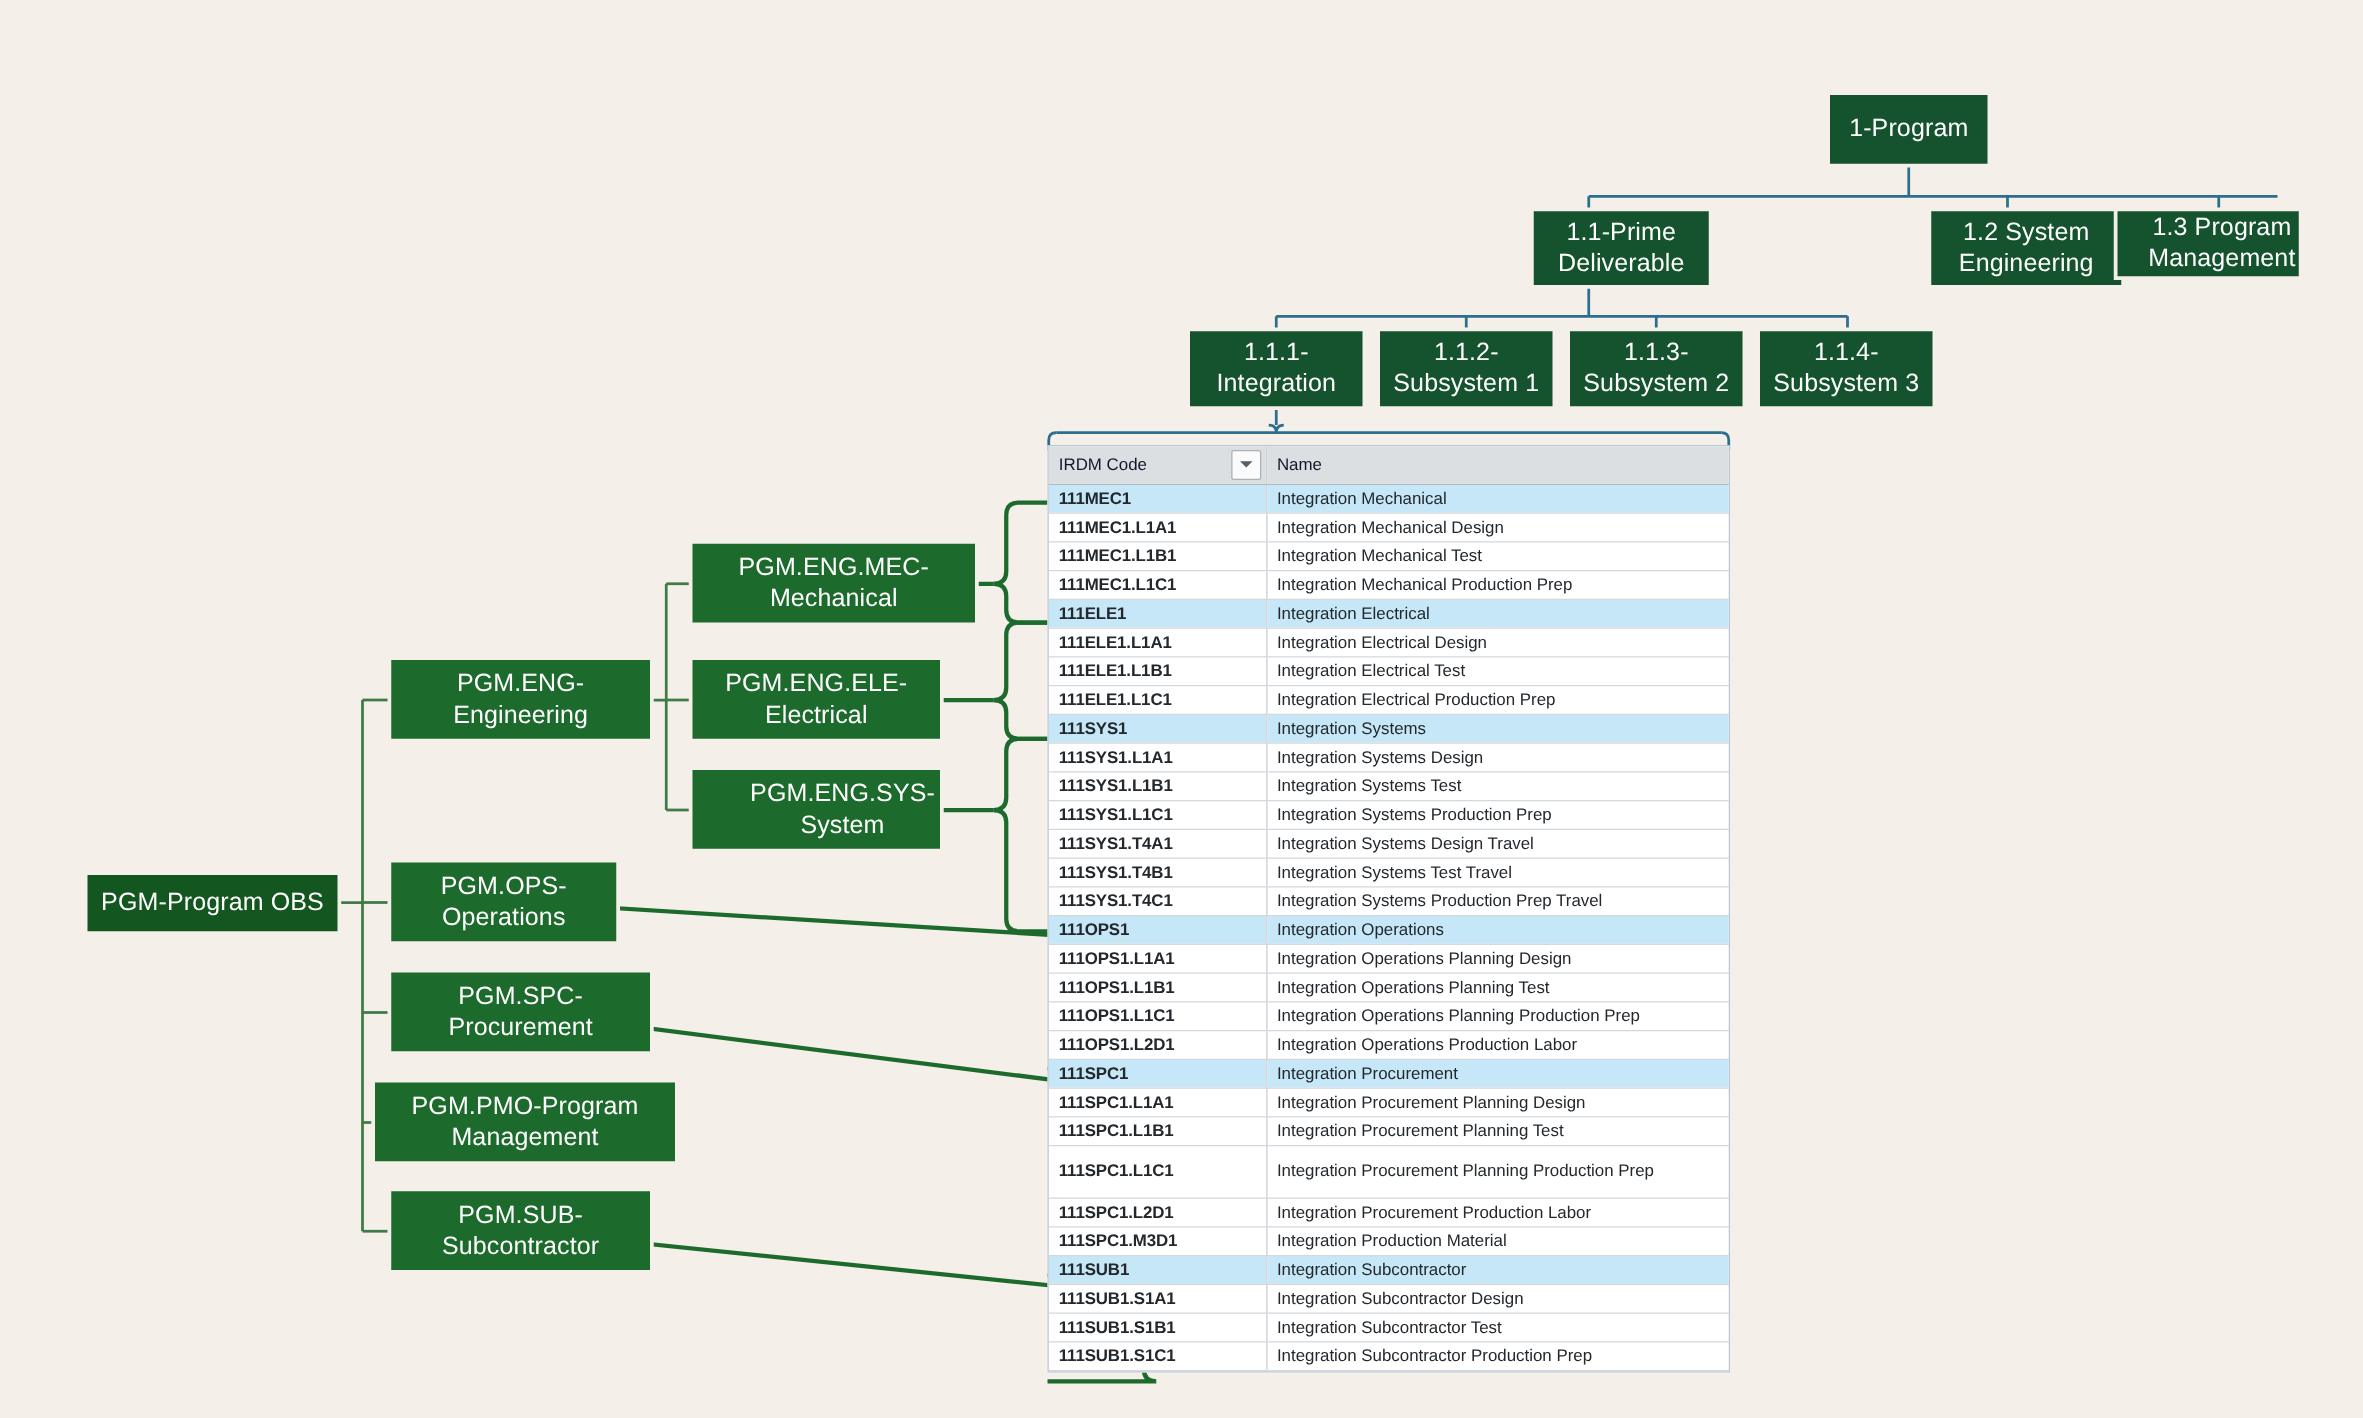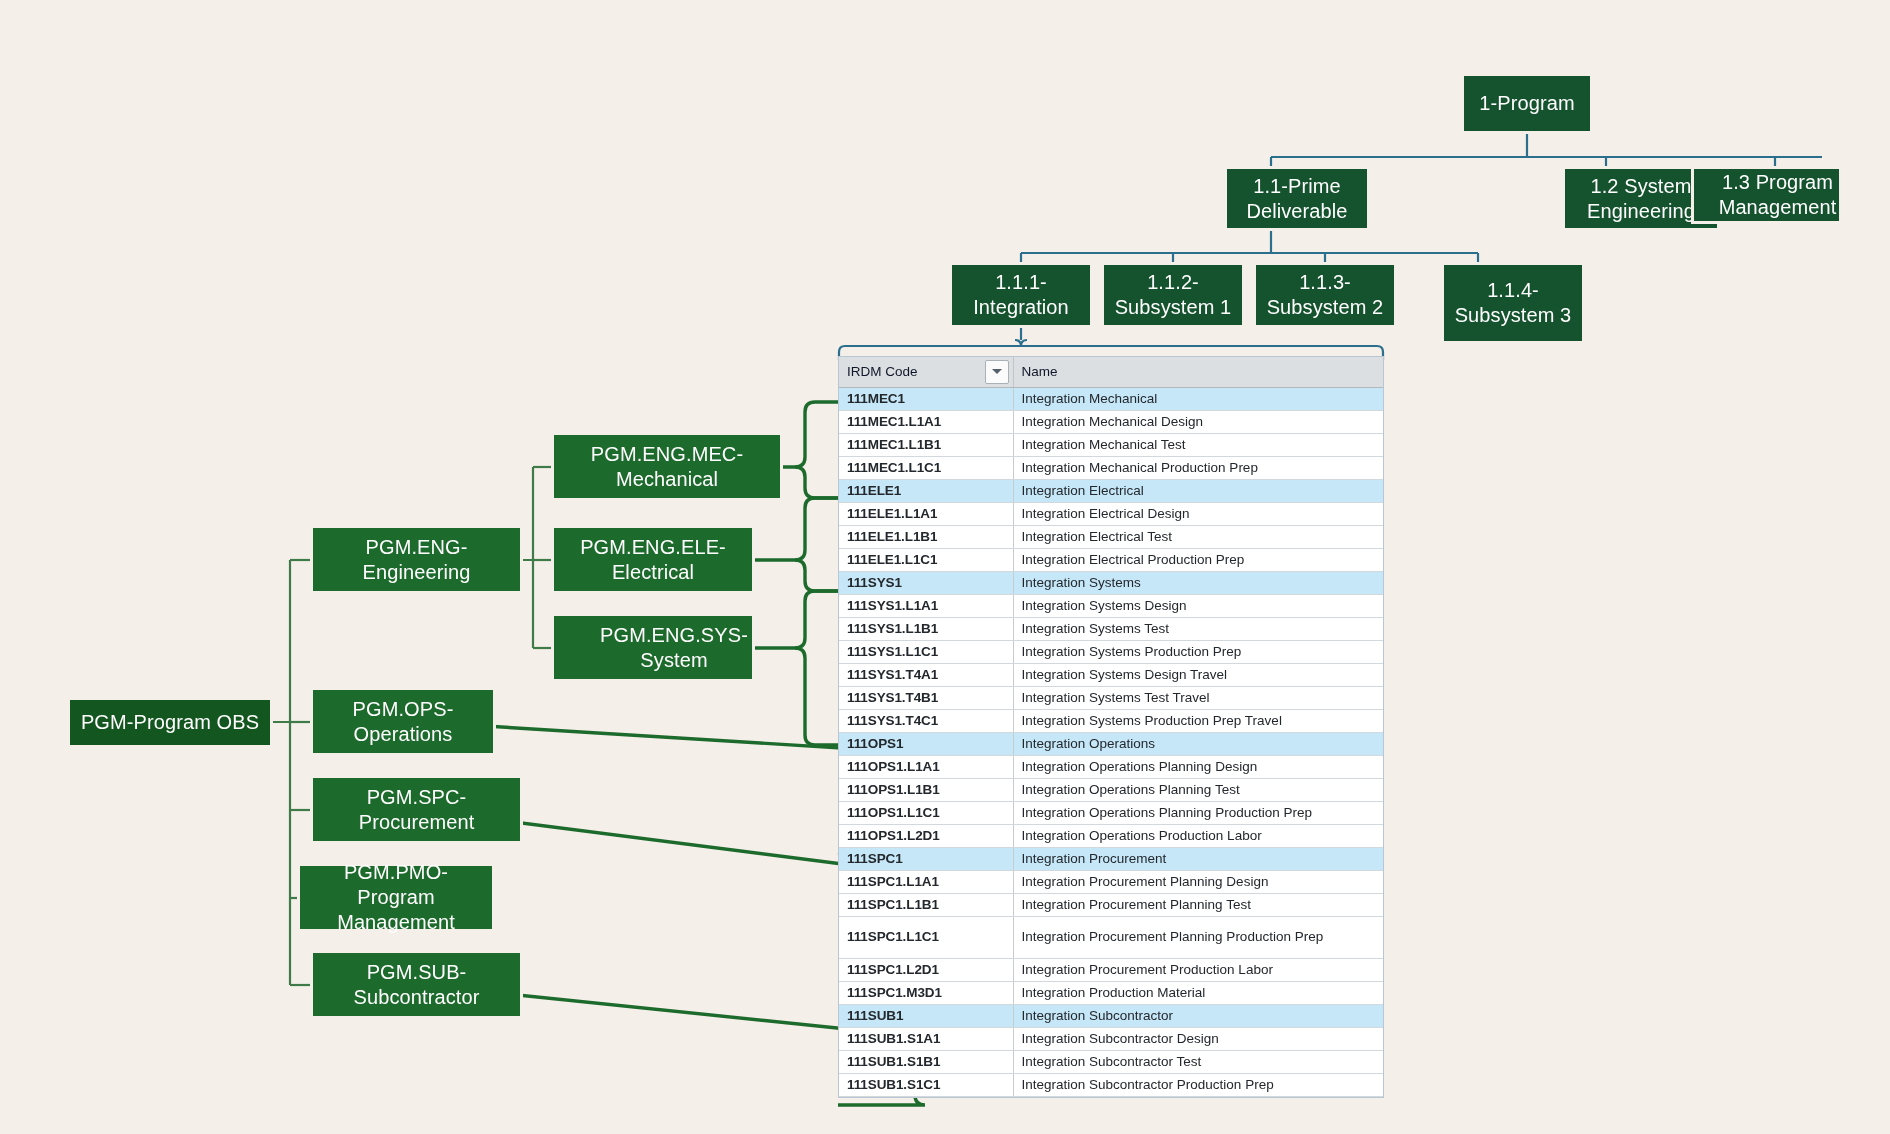--- a/index.html
+++ b/index.html
@@ -185,54 +185,54 @@
     </g>
   </svg>
 
   <div class="wbs" style="left:1464px;top:76px;width:126px;height:55px;">
     <span>1-Program</span>
   </div>
 
   <div class="wbs" style="left:1227px;top:169px;width:140px;height:59px;">
     <span>1.1-Prime<br>Deliverable</span>
   </div>
-  <div class="wbs" style="left:1545px;top:169px;width:152px;height:59px;margin-left:20px;">
+  <div class="wbs" style="left:1545px;top:169px;width:152px;height:59px;">
     <span>1.2 System<br>Engineering</span>
   </div>
   <div class="wbs" style="left:1694px;top:169px;width:145px;height:52px;padding-left:28px;">
     <span>1.3 Program<br>Management</span>
   </div>
 
   <div class="wbs" style="left:952px;top:265px;width:138px;height:60px;">
     <span>1.1.1-<br>Integration</span>
   </div>
   <div class="wbs" style="left:1104px;top:265px;width:138px;height:60px;">
     <span>1.1.2-<br>Subsystem 1</span>
   </div>
   <div class="wbs" style="left:1256px;top:265px;width:138px;height:60px;">
     <span>1.1.3-<br>Subsystem 2</span>
   </div>
-  <div class="wbs" style="left:1408px;top:265px;width:138px;height:76px;margin-left:36px;">
+  <div class="wbs" style="left:1408px;top:265px;width:138px;height:60px;">
     <span>1.1.4-<br>Subsystem 3</span>
   </div>
 
   <div class="obs root" style="left:70px;top:700px;width:200px;height:45px;">
     <span>PGM-Program OBS</span>
   </div>
 
   <div class="obs" style="left:313px;top:528px;width:207px;height:63px;">
     <span>PGM.ENG-<br>Engineering</span>
   </div>
   <div class="obs" style="left:313px;top:690px;width:180px;height:63px;">
     <span>PGM.OPS-<br>Operations</span>
   </div>
   <div class="obs" style="left:313px;top:778px;width:207px;height:63px;">
     <span>PGM.SPC-<br>Procurement</span>
   </div>
-  <div class="obs" style="left:300px;top:866px;width:192px;height:63px;">
+  <div class="obs" style="left:300px;top:866px;width:240px;height:63px;">
     <span>PGM.PMO-Program<br>Management</span>
   </div>
   <div class="obs" style="left:313px;top:953px;width:207px;height:63px;">
     <span>PGM.SUB-<br>Subcontractor</span>
   </div>
 
   <div class="obs" style="left:554px;top:435px;width:226px;height:63px;">
     <span>PGM.ENG.MEC-<br>Mechanical</span>
   </div>
   <div class="obs" style="left:554px;top:528px;width:198px;height:63px;">

